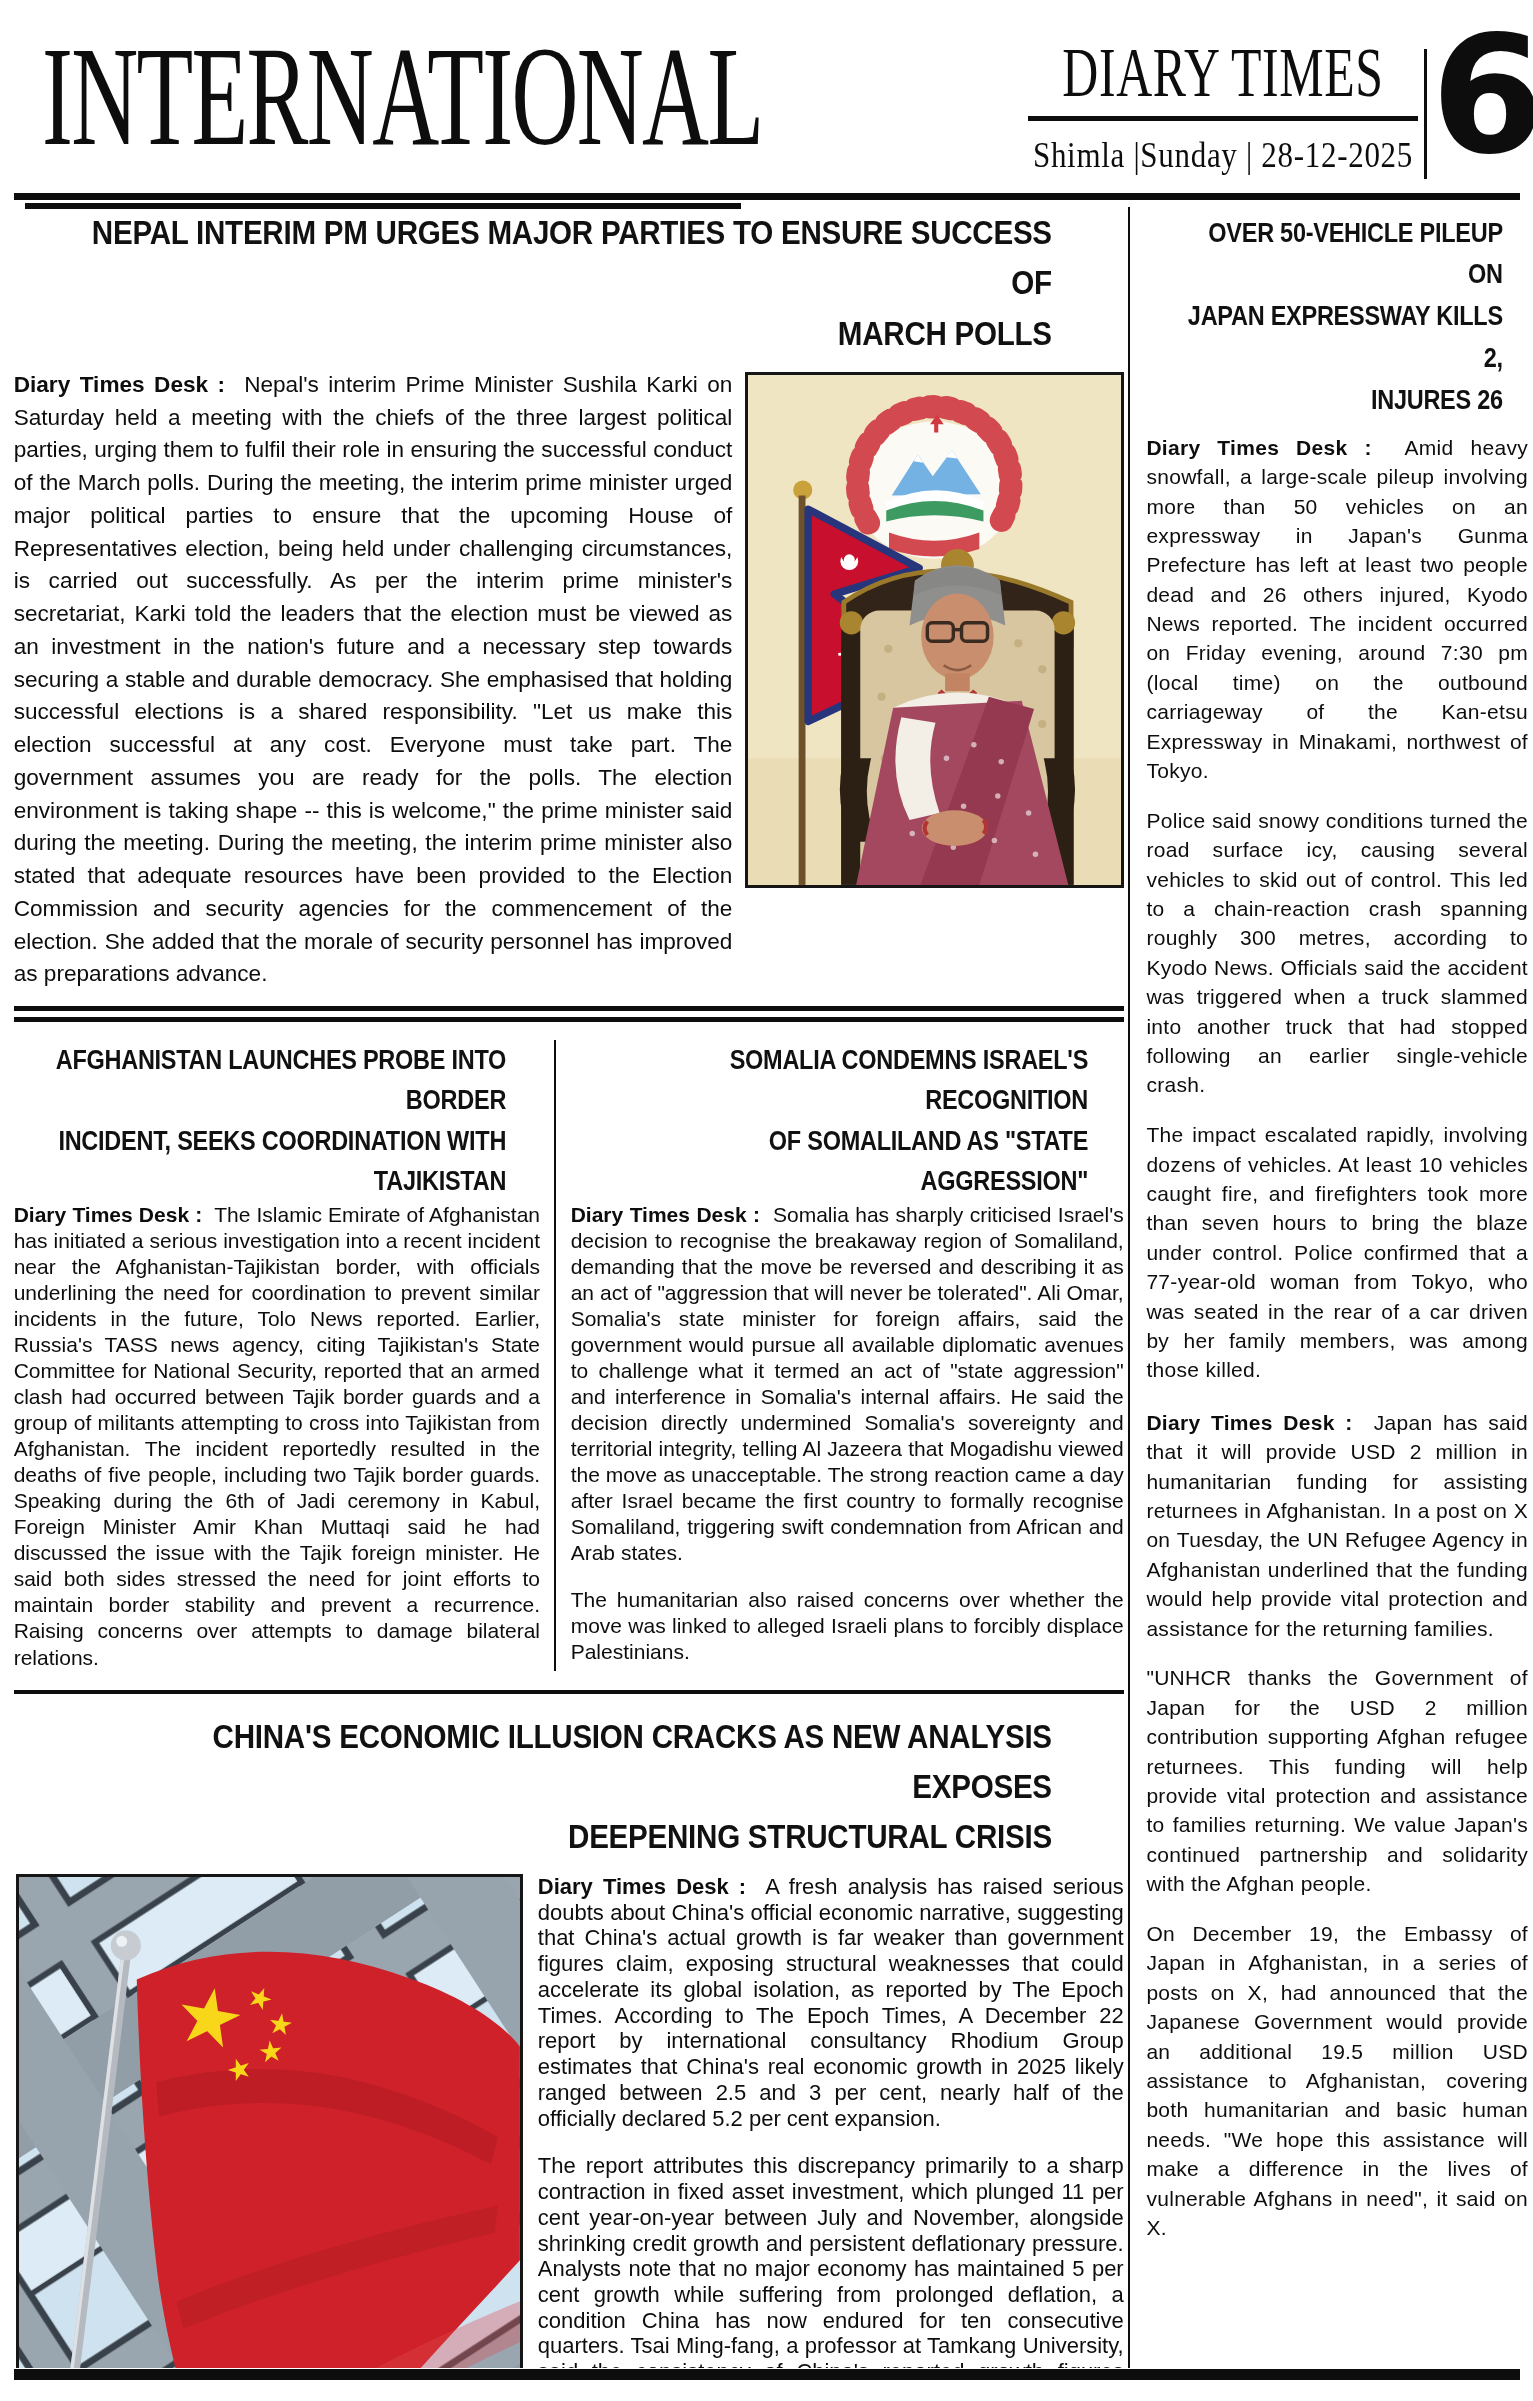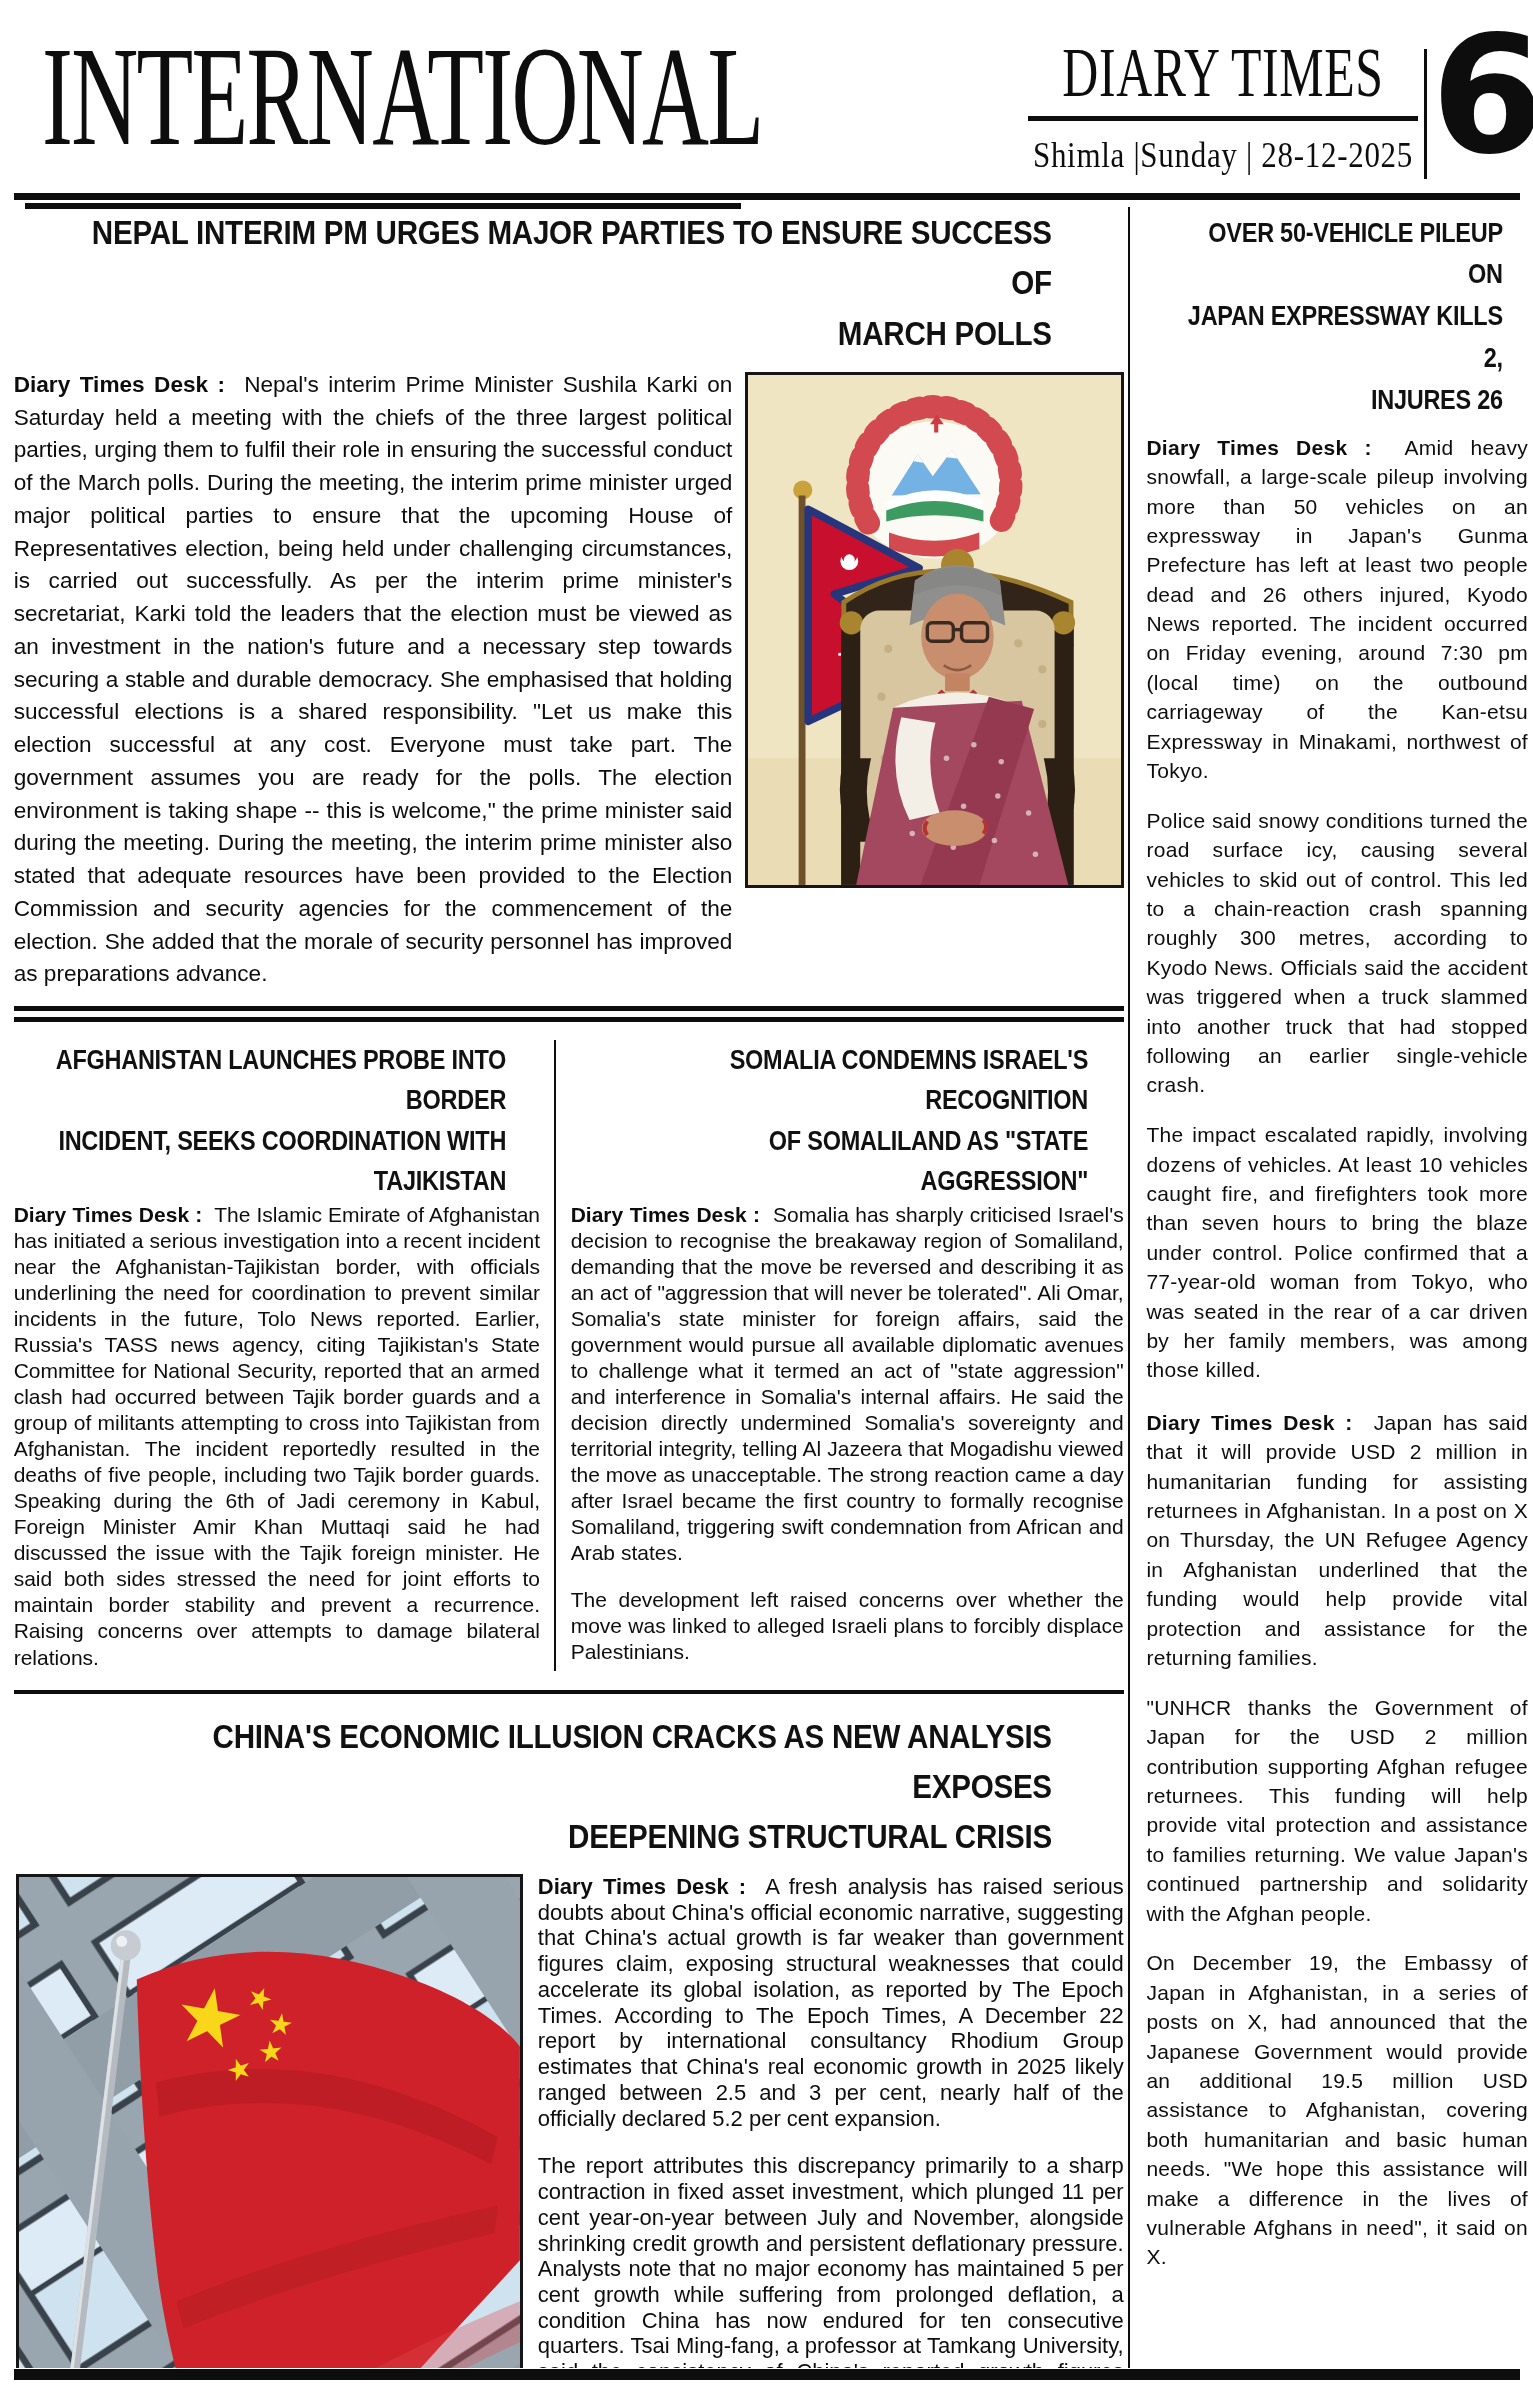--- a/index.html
+++ b/index.html
@@ -213,21 +213,21 @@
         <div class="headline h-md">
           <span class="sq">
             <div class="ln">SOMALIA CONDEMNS ISRAEL'S RECOGNITION</div>
             <div class="ln">OF SOMALILAND AS "STATE AGGRESSION"</div>
           </span>
         </div>
         <p>
           <b class="byline">Diary Times Desk :</b>&nbsp;
           <span>Somalia has sharply criticised Israel's decision to recognise the breakaway region of Somaliland, demanding that the move be reversed and describing it as an act of "aggression that will never be tolerated". Ali Omar, Somalia's state minister for foreign affairs, said the government would pursue all available diplomatic avenues to challenge what it termed an act of "state aggression" and interference in Somalia's internal affairs. He said the decision directly undermined Somalia's sovereignty and territorial integrity, telling Al Jazeera that Mogadishu viewed the move as unacceptable. The strong reaction came a day after Israel became the first country to formally recognise Somaliland, triggering swift condemnation from African and Arab states.</span>
         </p>
-        <p>The development left raised concerns over whether the move was linked to alleged Israeli plans to forcibly displace Palestinians.</p>
+        <p>The humanitarian also raised concerns over whether the move was linked to alleged Israeli plans to forcibly displace Palestinians.</p>
       </div>
     </div>
 
     <div class="rule-mid"></div>
 
     <div>
       <div class="headline h-xl china-head">
         <span class="sq">
           <div class="ln">CHINA'S ECONOMIC ILLUSION CRACKS AS NEW ANALYSIS EXPOSES</div>
           <div class="ln">DEEPENING STRUCTURAL CRISIS</div>
@@ -304,21 +304,21 @@
         <b class="byline">Diary Times Desk :</b>&nbsp;
         <span>Amid heavy snowfall, a large-scale pileup involving more than 50 vehicles on an expressway in Japan's Gunma Prefecture has left at least two people dead and 26 others injured, Kyodo News reported. The incident occurred on Friday evening, around 7:30 pm (local time) on the outbound carriageway of the Kan-etsu Expressway in Minakami, northwest of Tokyo.</span>
       </p>
       <p>Police said snowy conditions turned the road surface icy, causing several vehicles to skid out of control. This led to a chain-reaction crash spanning roughly 300 metres, according to Kyodo News. Officials said the accident was triggered when a truck slammed into another truck that had stopped following an earlier single-vehicle crash.</p>
       <p>The impact escalated rapidly, involving dozens of vehicles. At least 10 vehicles caught fire, and firefighters took more than seven hours to bring the blaze under control. Police confirmed that a 77-year-old woman from Tokyo, who was seated in the rear of a car driven by her family members, was among those killed.</p>
     </div>
 
     <div class="rail-art2">
       <p>
         <b class="byline">Diary Times Desk :</b>&nbsp;
-        <span>Japan has said that it will provide USD 2 million in humanitarian funding for assisting returnees in Afghanistan. In a post on X on Thursday, the UN Refugee Agency in Afghanistan underlined that the funding would help provide vital protection and assistance for the returning families.</span>
+        <span>Japan has said that it will provide USD 2 million in humanitarian funding for assisting returnees in Afghanistan. In a post on X on Tuesday, the UN Refugee Agency in Afghanistan underlined that the funding would help provide vital protection and assistance for the returning families.</span>
       </p>
       <p>"UNHCR thanks the Government of Japan for the USD 2 million contribution supporting Afghan refugee returnees. This funding will help provide vital protection and assistance to families returning. We value Japan's continued partnership and solidarity with the Afghan people.</p>
       <p>On December 19, the Embassy of Japan in Afghanistan, in a series of posts on X, had announced that the Japanese Government would provide an additional 19.5 million USD assistance to Afghanistan, covering both humanitarian and basic human needs. "We hope this assistance will make a difference in the lives of vulnerable Afghans in need", it said on X.</p>
 
     </div>
   </div>
 
   <div class="bottom-rule"></div>
 </div>
 

